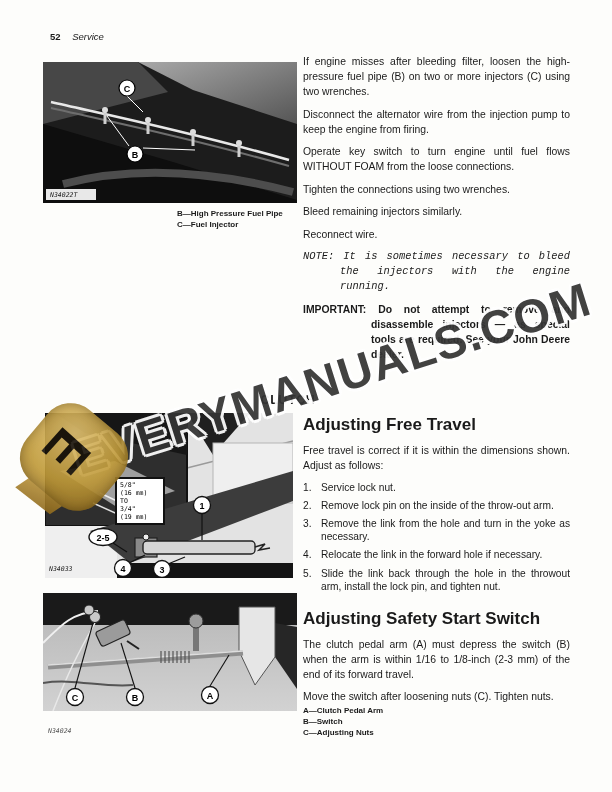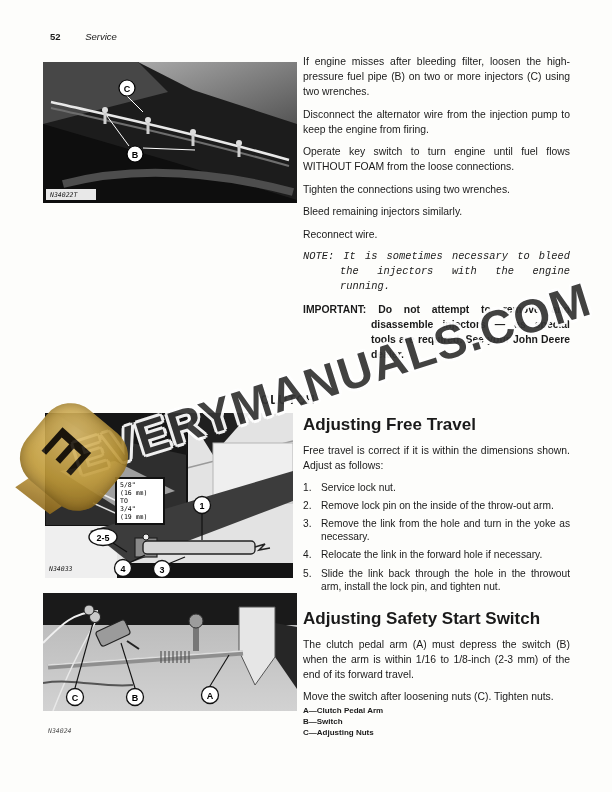--- a/index.html
+++ b/index.html
@@ -2,21 +2,21 @@
 <html><head>
 <meta charset="utf-8">
 <style>
   html,body{margin:0;padding:0;background:#888;}
   .page{position:relative;width:612px;height:792px;background:#fdfdfb;overflow:hidden;
         font-family:"Liberation Sans",sans-serif;color:#1a1a1a;margin:0 auto;}
 
   
   .hdr{position:absolute;left:50px;top:31px;font-size:9.5px;z-index:1;}
   .hdr .num{font-weight:bold;}
-  .hdr .sec{font-style:italic;margin-left:22px;}
+  .hdr .sec{font-style:italic;margin-left:9px;}
 
   
   .colr{position:absolute;left:303px;width:267px;z-index:1;}
   .b1{top:54px;} .b2{top:415px;}
   p.body{font-size:10.4px;line-height:15px;text-align:justify;margin:0 0 7.5px 0;}
   p.note{font-style:italic;padding-left:37px;text-indent:-37px;font-family:Liberation Mono, monospace;}
   p.imp{font-weight:bold;padding-left:68px;text-indent:-68px;}
   .subhead{font-weight:bold;font-size:17px;margin:0 0 8px 0;}
   .subhead2{margin-top:16px;}
   .step{display:flex;font-size:10.2px;line-height:13.2px;margin:0 0 5px 0;}
@@ -102,20 +102,24 @@
       <line x1="100" y1="86" x2="152" y2="88" stroke="#fff" stroke-width="1"></line>
       <circle cx="84" cy="26" r="8" fill="#fff" stroke="#000" stroke-width="1.2"></circle>
       <text class="callout" x="84" y="29.5" text-anchor="middle">C</text>
       <circle cx="92" cy="92" r="8" fill="#fff" stroke="#000" stroke-width="1.2"></circle>
       <text class="callout" x="92" y="95.5" text-anchor="middle">B</text>
       <rect x="3" y="127" width="50" height="11" fill="#e8e8e8"></rect>
       <text class="pid" x="7" y="135">N34022T</text>
     </svg>
   </div>
 
+  <div class="cap cap1">
+    <div>B—High Pressure Fuel Pipe</div>
+    <div>C—Fuel Injector</div>
+  </div>
 
   <div class="colr b1" style="top:54px">
     <p class="body">If engine misses after bleeding filter, loosen the high-pressure fuel pipe (B) on two or more injectors (C) using two wrenches.</p>
     <p class="body">Disconnect the alternator wire from the injection pump to keep the engine from firing.</p>
     <p class="body">Operate key switch to turn engine until fuel flows WITHOUT FOAM from the loose connections.</p>
     <p class="body">Tighten the connections using two wrenches.</p>
     <p class="body">Bleed remaining injectors similarly.</p>
     <p class="body">Reconnect wire.</p>
     <p class="body note"><span>NOTE:</span> <span>It is sometimes necessary to bleed the injectors with the engine running.</span></p>
     <p class="body imp"><span>IMPORTANT:</span> <span>Do not attempt to remove and disassemble injectors — as special tools are required. See your John Deere dealer.</span></p>

